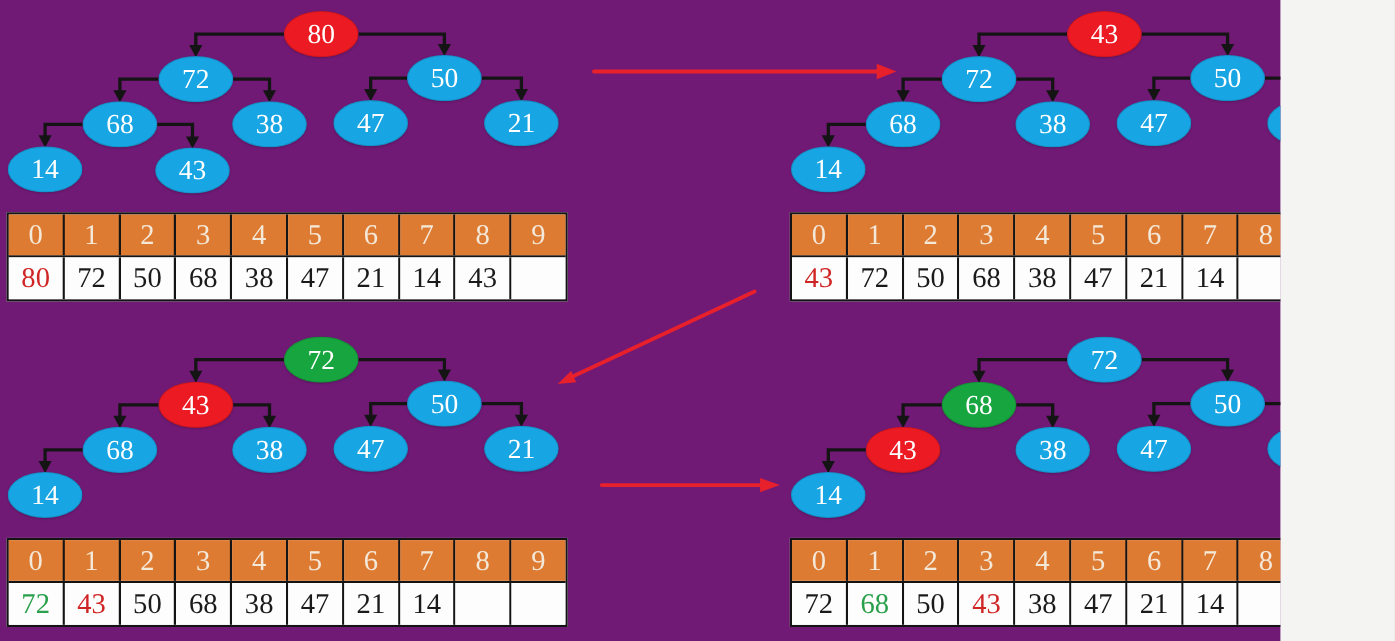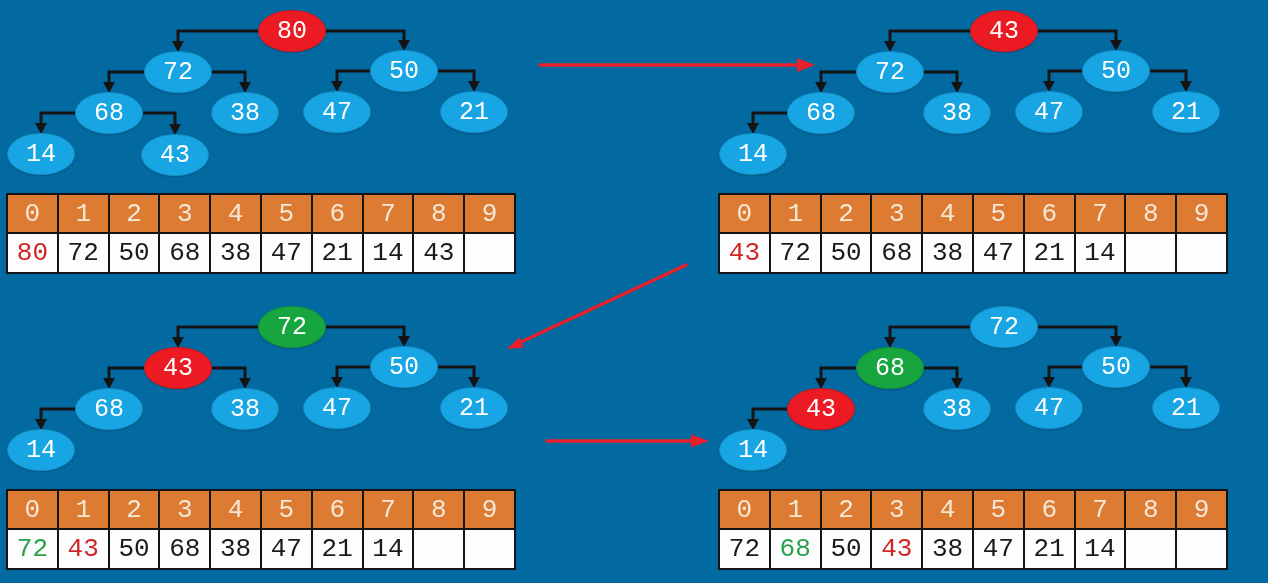--- a/index.html
+++ b/index.html
@@ -1,18 +1,18 @@
 <!DOCTYPE html>
 <html><head>
 <meta charset="utf-8">
 <style>
   html,body{margin:0;padding:0;background:#f4f4f3;}
   #stage{
-    position:relative;width:1268px;height:583px;background:#0369a1;
-    font-family:Liberation Mono, monospace;overflow:hidden;
+    position:relative;width:1164px;height:583px;background:#701a75;
+    font-family:Liberation Serif, serif;overflow:hidden;
   }
   .panel{position:absolute;width:530px;height:290px;}
   .tree-lines{position:absolute;left:0;top:0;}
   .node{
     position:absolute;width:68px;height:42px;margin-left:-34px;margin-top:-21px;
     border-radius:50%;display:flex;align-items:center;justify-content:center;
     color:#ffffff;font-size:25px;line-height:1;border:1px solid rgba(0,0,0,0.12);
     box-sizing:border-box;box-shadow:0 1px 2px rgba(0,0,0,0.18);
   }
   .node[data-color="blue"]{background:#17a5e3;}

